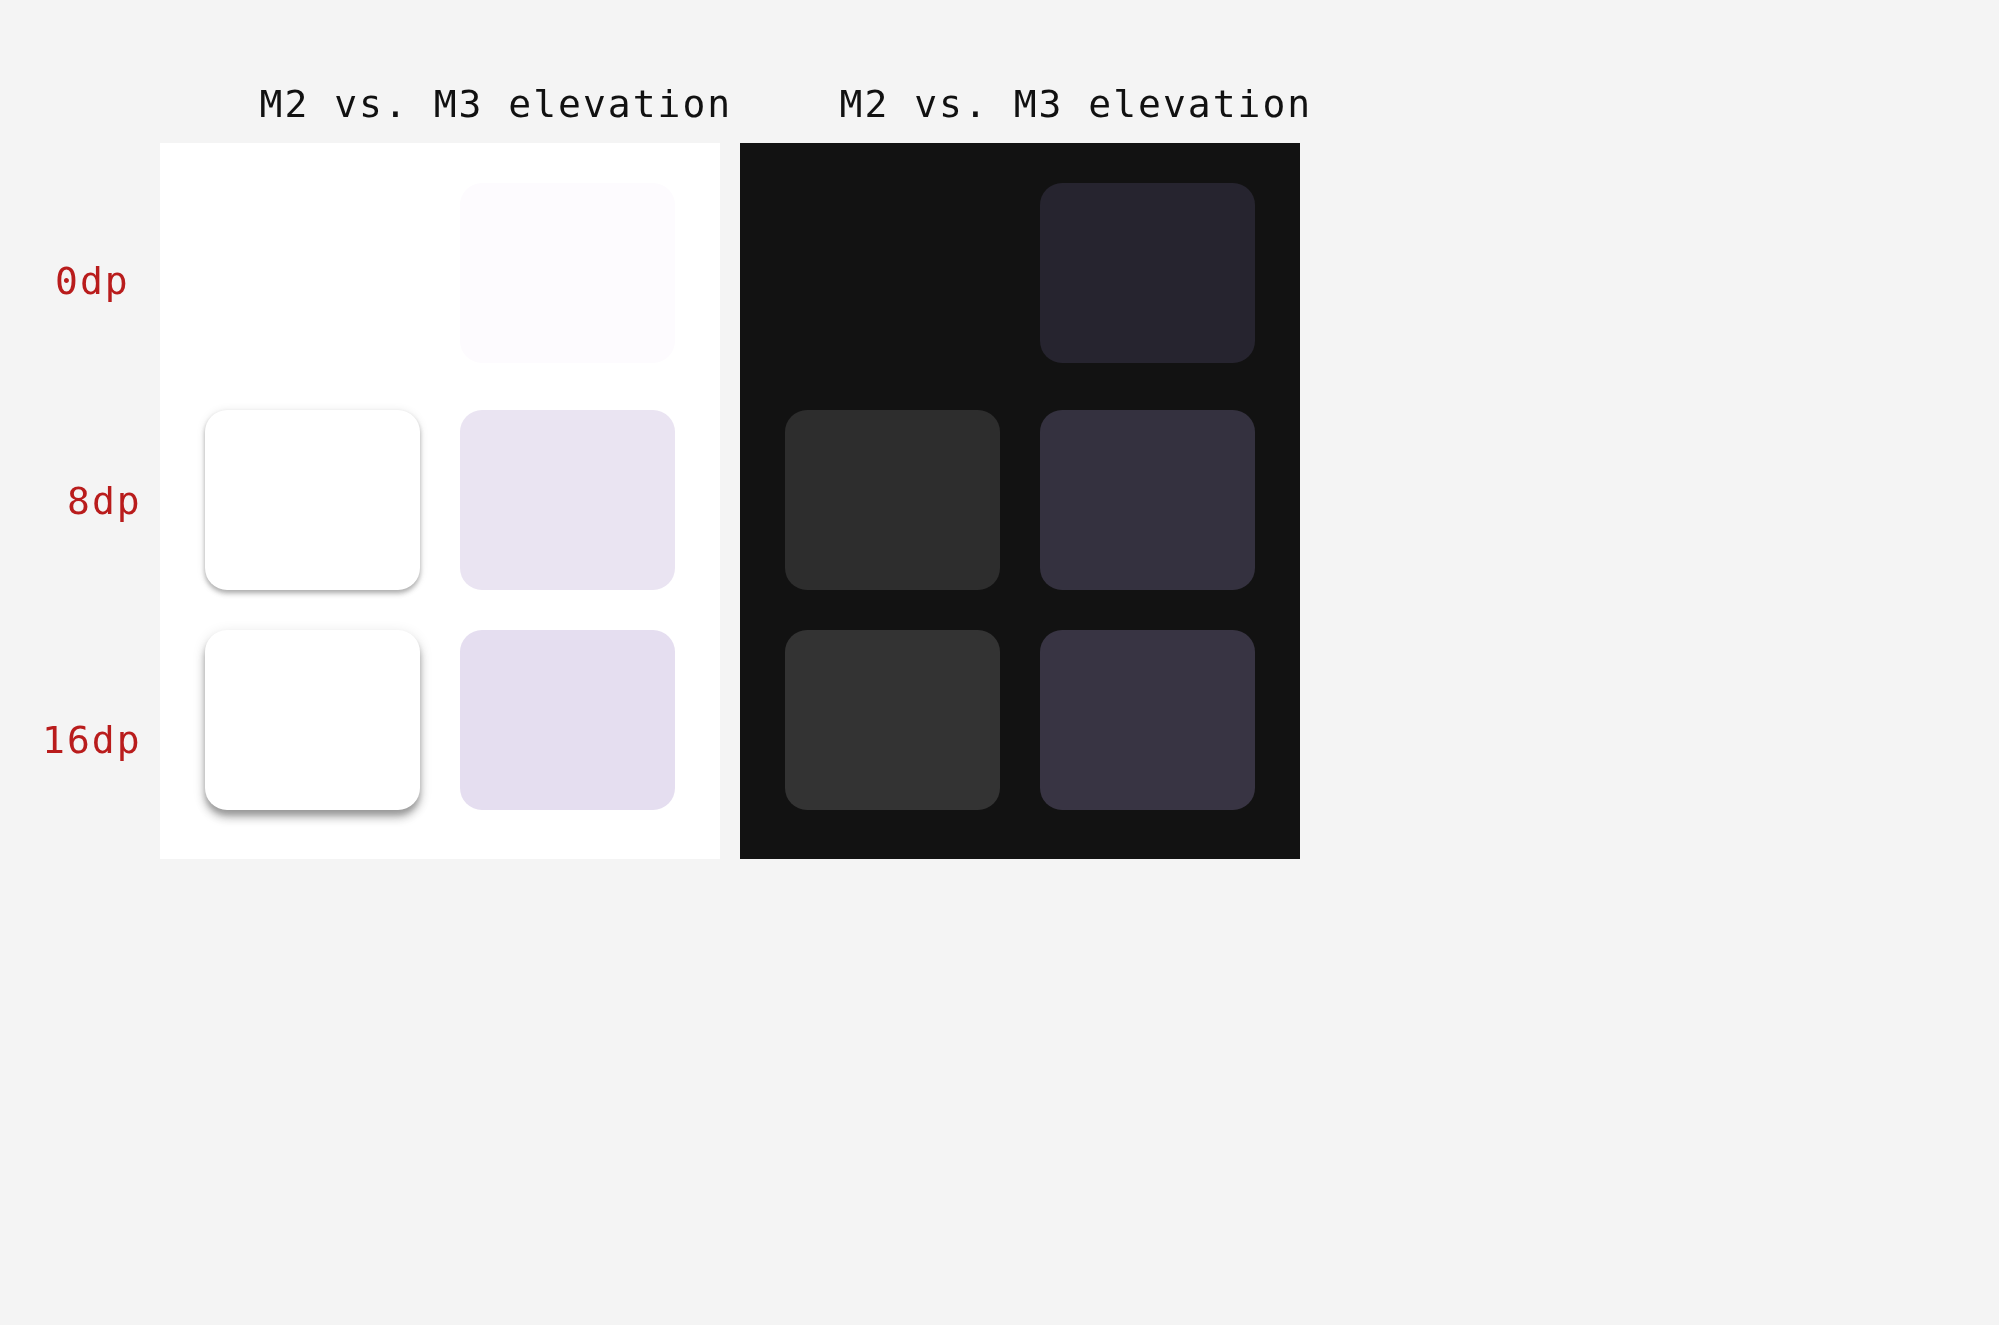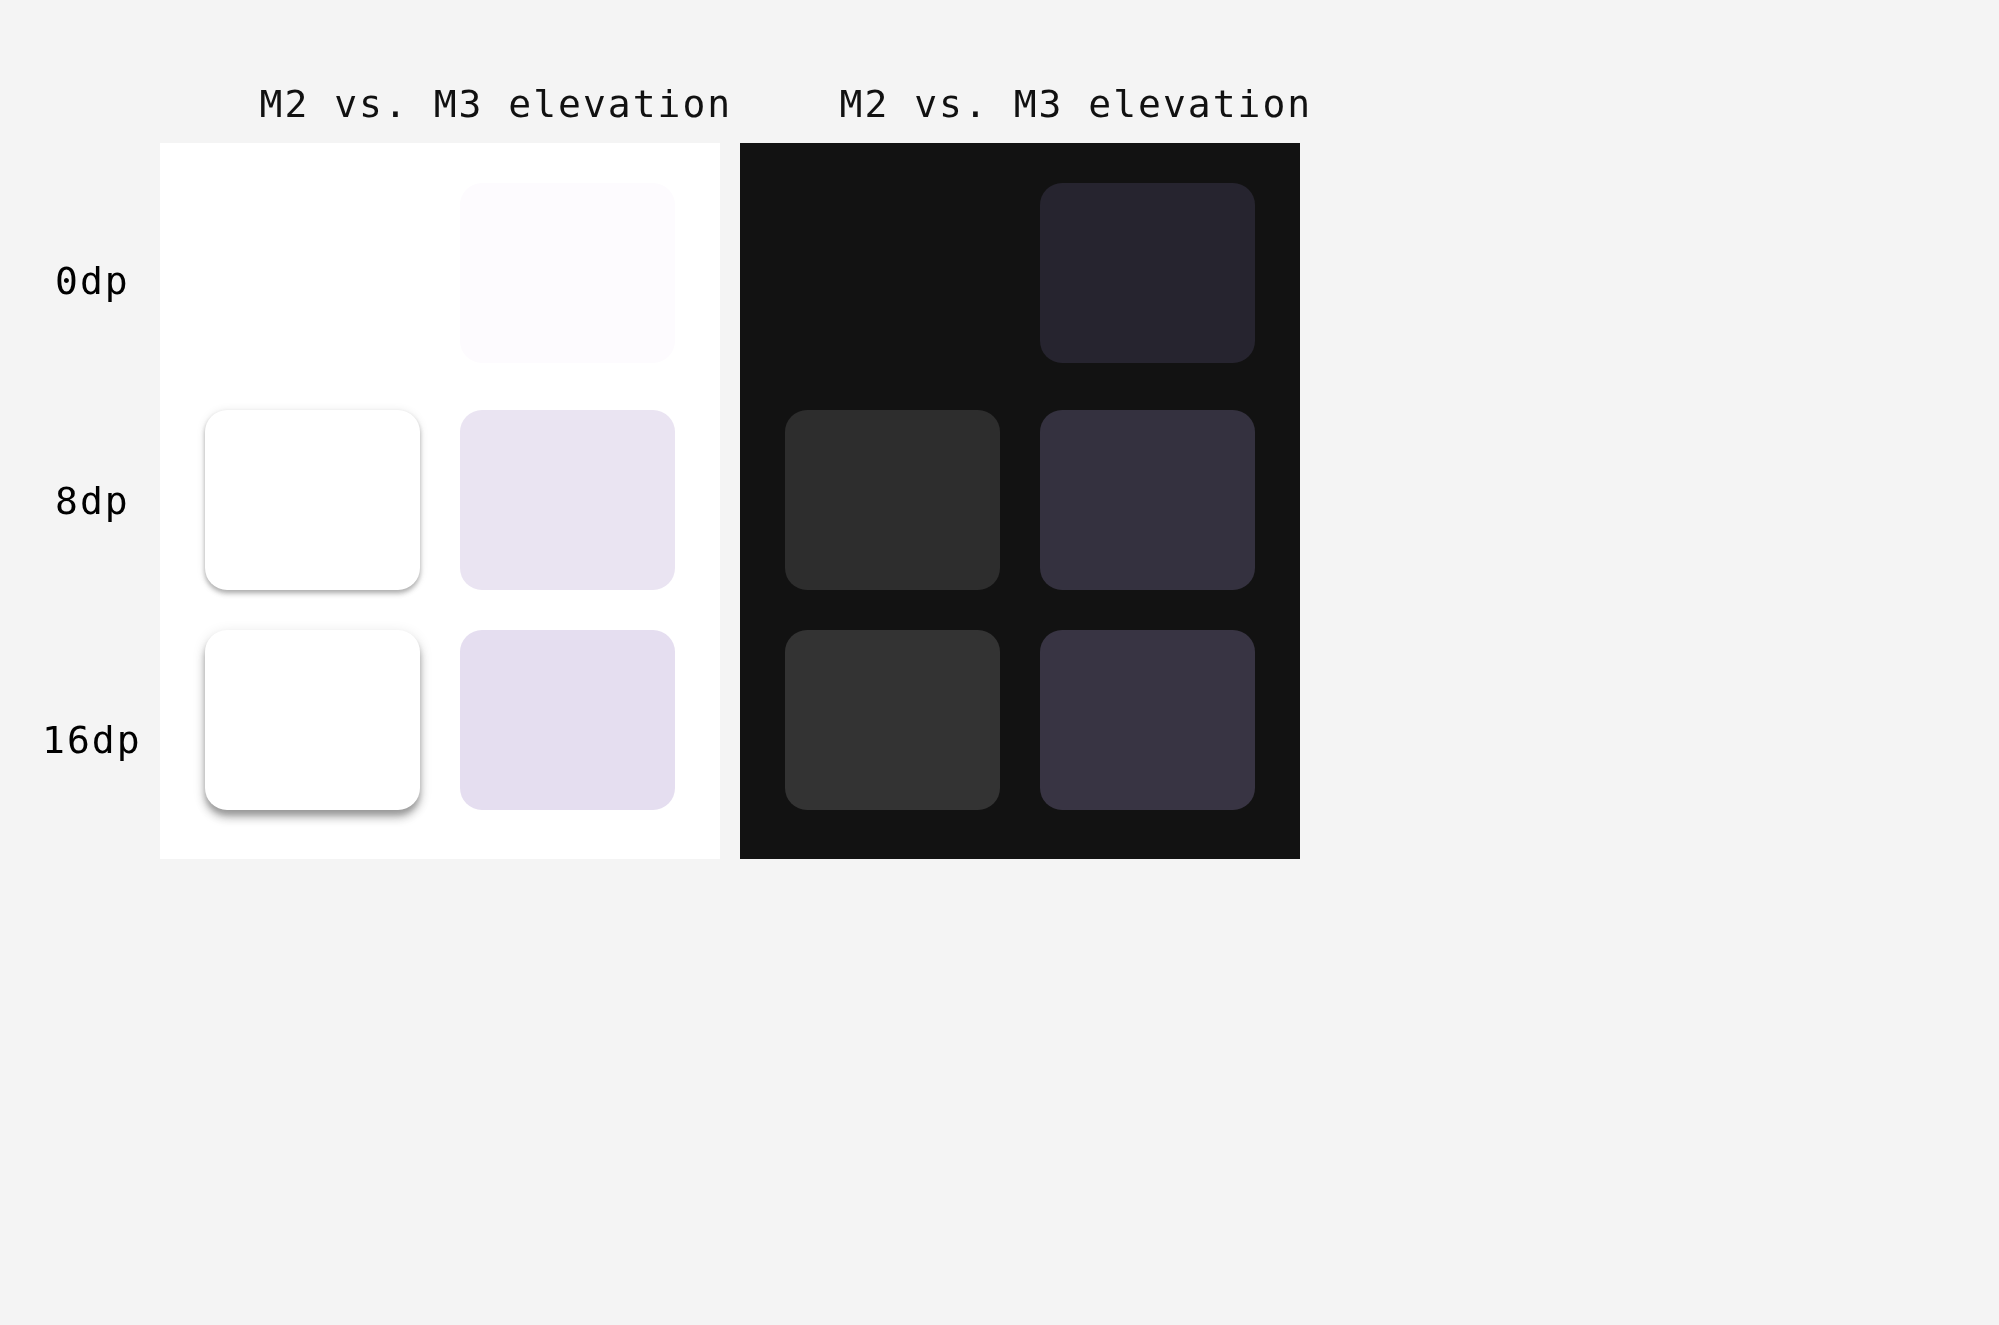--- a/index.html
+++ b/index.html
@@ -33,25 +33,25 @@
   .col-header.right {
     left: 740px;
     width: 560px;
     top: 28px;
   }
   
   .row-label {
     position: absolute;
     font-size: 38px;
     letter-spacing: 2px;
-    color: #000000;
+    color: #b91c1c;
     text-align: left;
   }
   .row-label.r0 { top: 259px; left: 55px; }
-  .row-label.r1 { top: 479px; left: 55px; }
+  .row-label.r1 { top: 479px; left: 67px; }
   .row-label.r2 { top: 718px; left: 42px; }
   
   .panel {
     position: absolute;
     top: 143px;
     width: 560px;
     height: 716px;
   }
   .panel.light {
     left: 160px;

